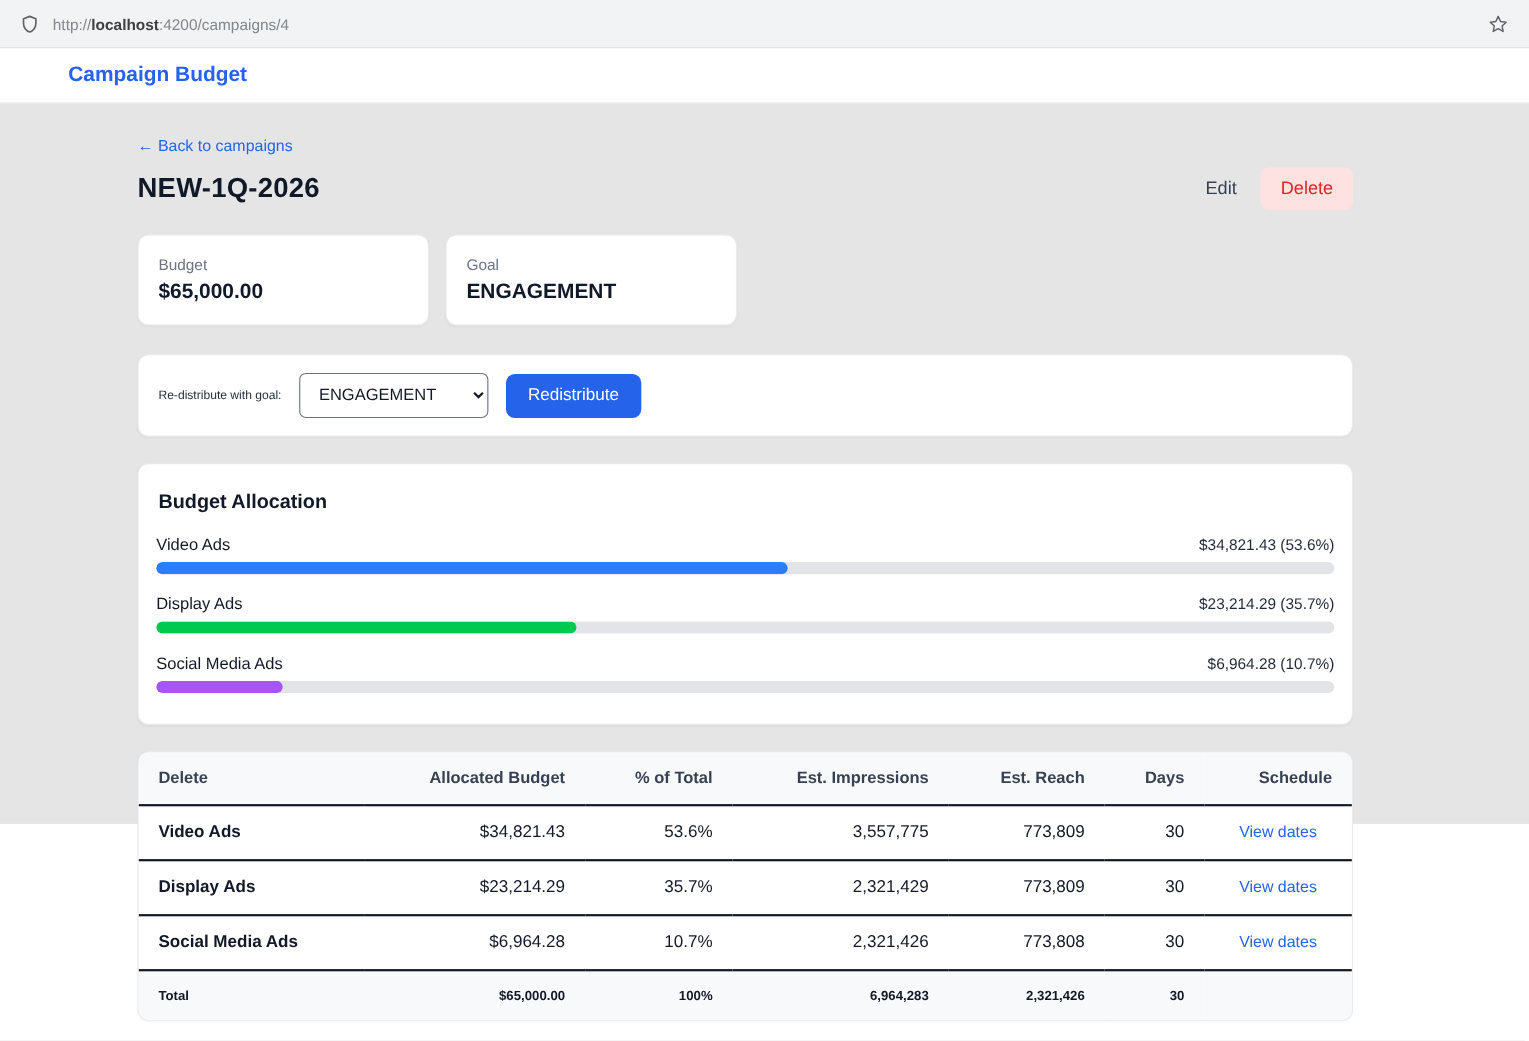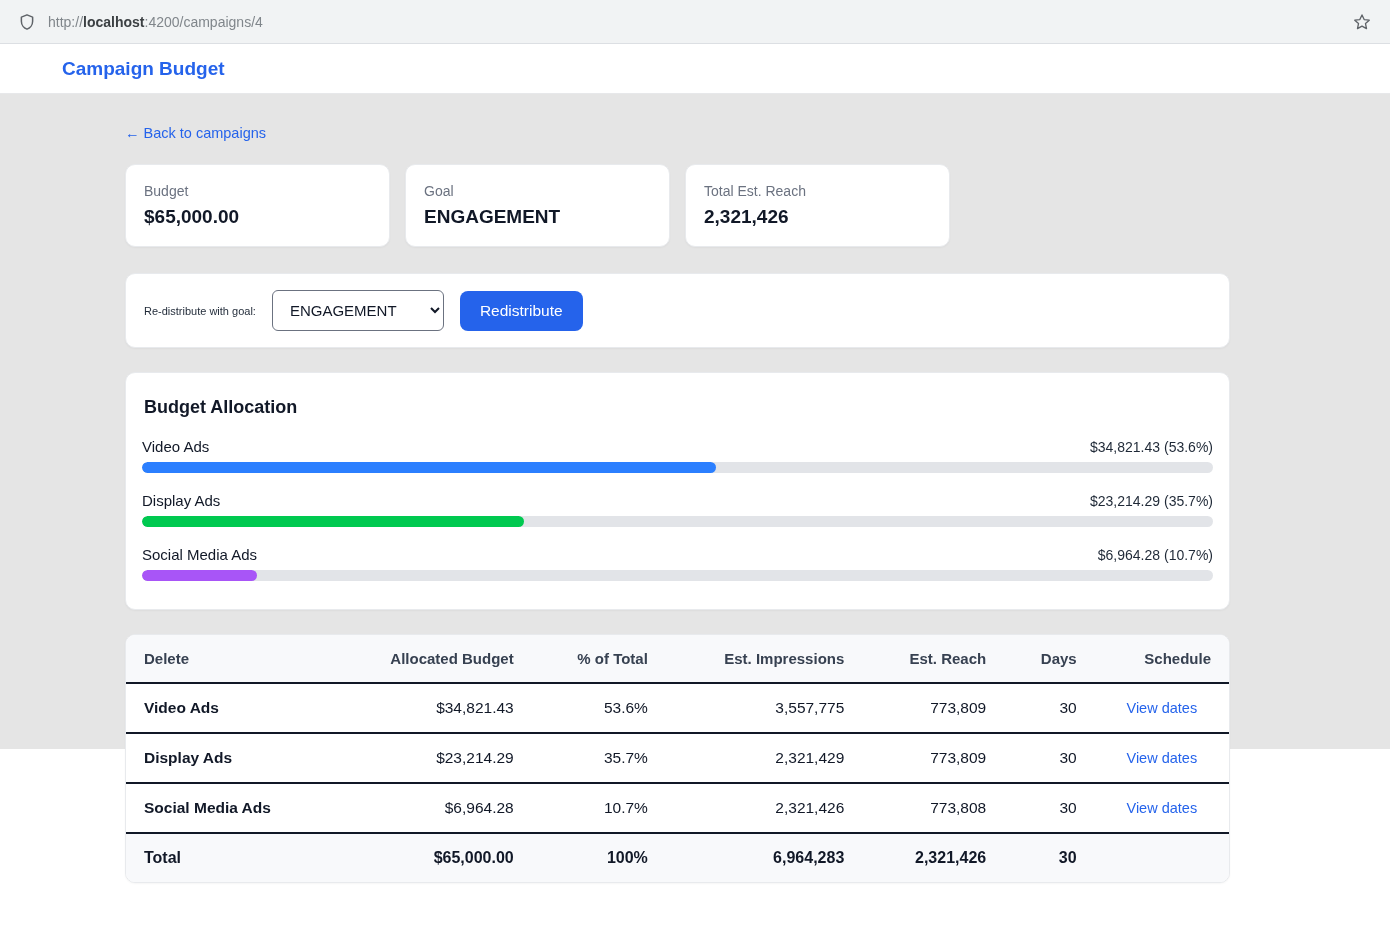--- a/index.html
+++ b/index.html
@@ -152,21 +152,21 @@
     text-align: right;
     white-space: nowrap;
   }
   td.col-channel { text-align: left; font-weight: 600; }
   td.col-schedule { text-align: center; }
   .view-dates { color: #2563eb; text-decoration: none; font-size: 14.5px; cursor: pointer; }
   tr.total-row td {
     background: #f8f9fb;
     font-weight: 700;
     border-bottom: none;
-    font-size: 16px;
+    font-size: 12px;
   }
 </style>
 </head>
 <body>
 
 <div class="browser-bar">
   <span class="shield-icon">
     <svg viewBox="0 0 24 24" width="18" height="18" fill="none" stroke="currentColor" stroke-width="2" stroke-linecap="round" stroke-linejoin="round">
       <path d="M12 2.5l7.5 3v5.5c0 5.2-3.6 9.3-7.5 10.5-3.9-1.2-7.5-5.3-7.5-10.5V5.5z"></path>
     </svg>
@@ -181,34 +181,37 @@
 
 <div class="app-header">
   <div class="app-title">Campaign Budget</div>
 </div>
 
 <div class="main">
   <div class="container">
 
     <a class="back-link">← Back to campaigns</a>
 
+    <div class="title-row">
+      <div class="page-title">NEW-1Q-2026</div>
+      <div class="title-actions">
+        <button class="edit-btn">Edit</button>
+        <button class="delete-btn">Delete</button>
+      </div>
+    </div>
 
     
     <div class="stats-grid">
       <div class="card stat-card">
         <div class="stat-label">Budget</div>
         <div class="stat-value">$65,000.00</div>
       </div>
       <div class="card stat-card">
         <div class="stat-label">Goal</div>
         <div class="stat-value">ENGAGEMENT</div>
-      </div>
-      <div class="card stat-card">
-        <div class="stat-label">Total Est. Reach</div>
-        <div class="stat-value">2,321,426</div>
       </div>
     </div>
 
     
     <div class="card redistribute-card">
       <span class="redistribute-label">Re-distribute with goal:</span>
       <select class="goal-select">
         <option>ENGAGEMENT</option>
       </select>
       <button class="redistribute-btn">Redistribute</button>

